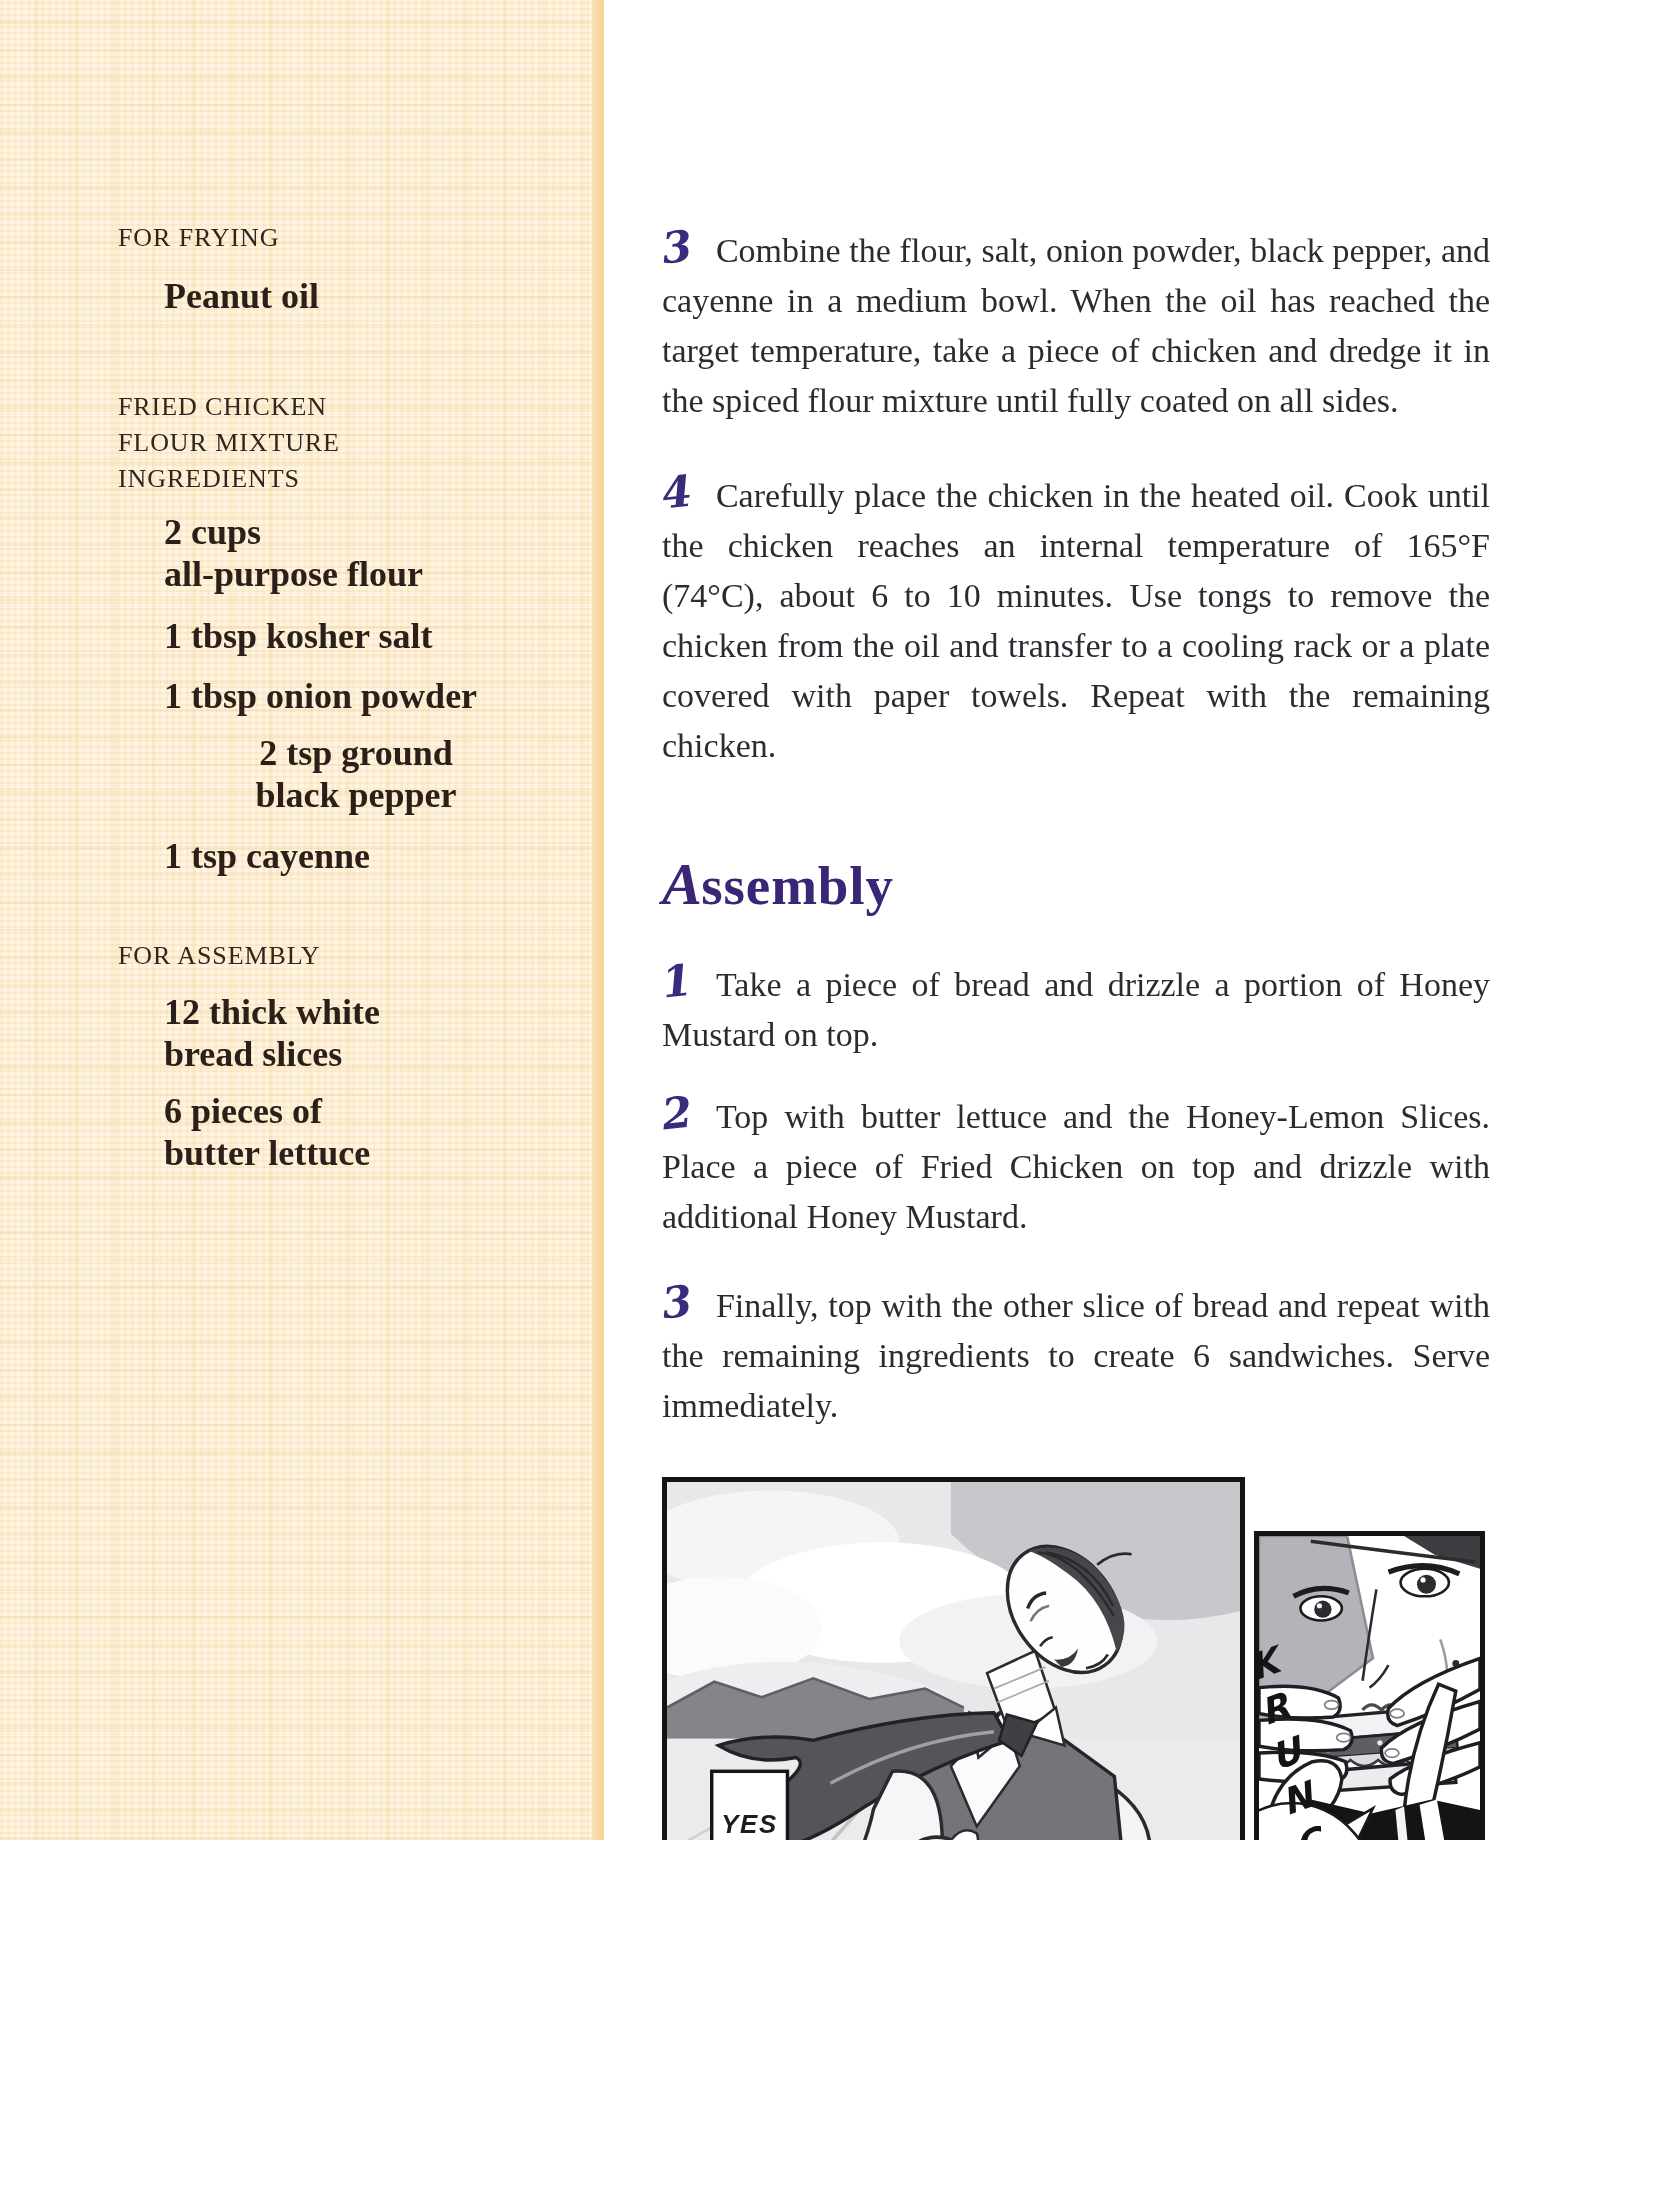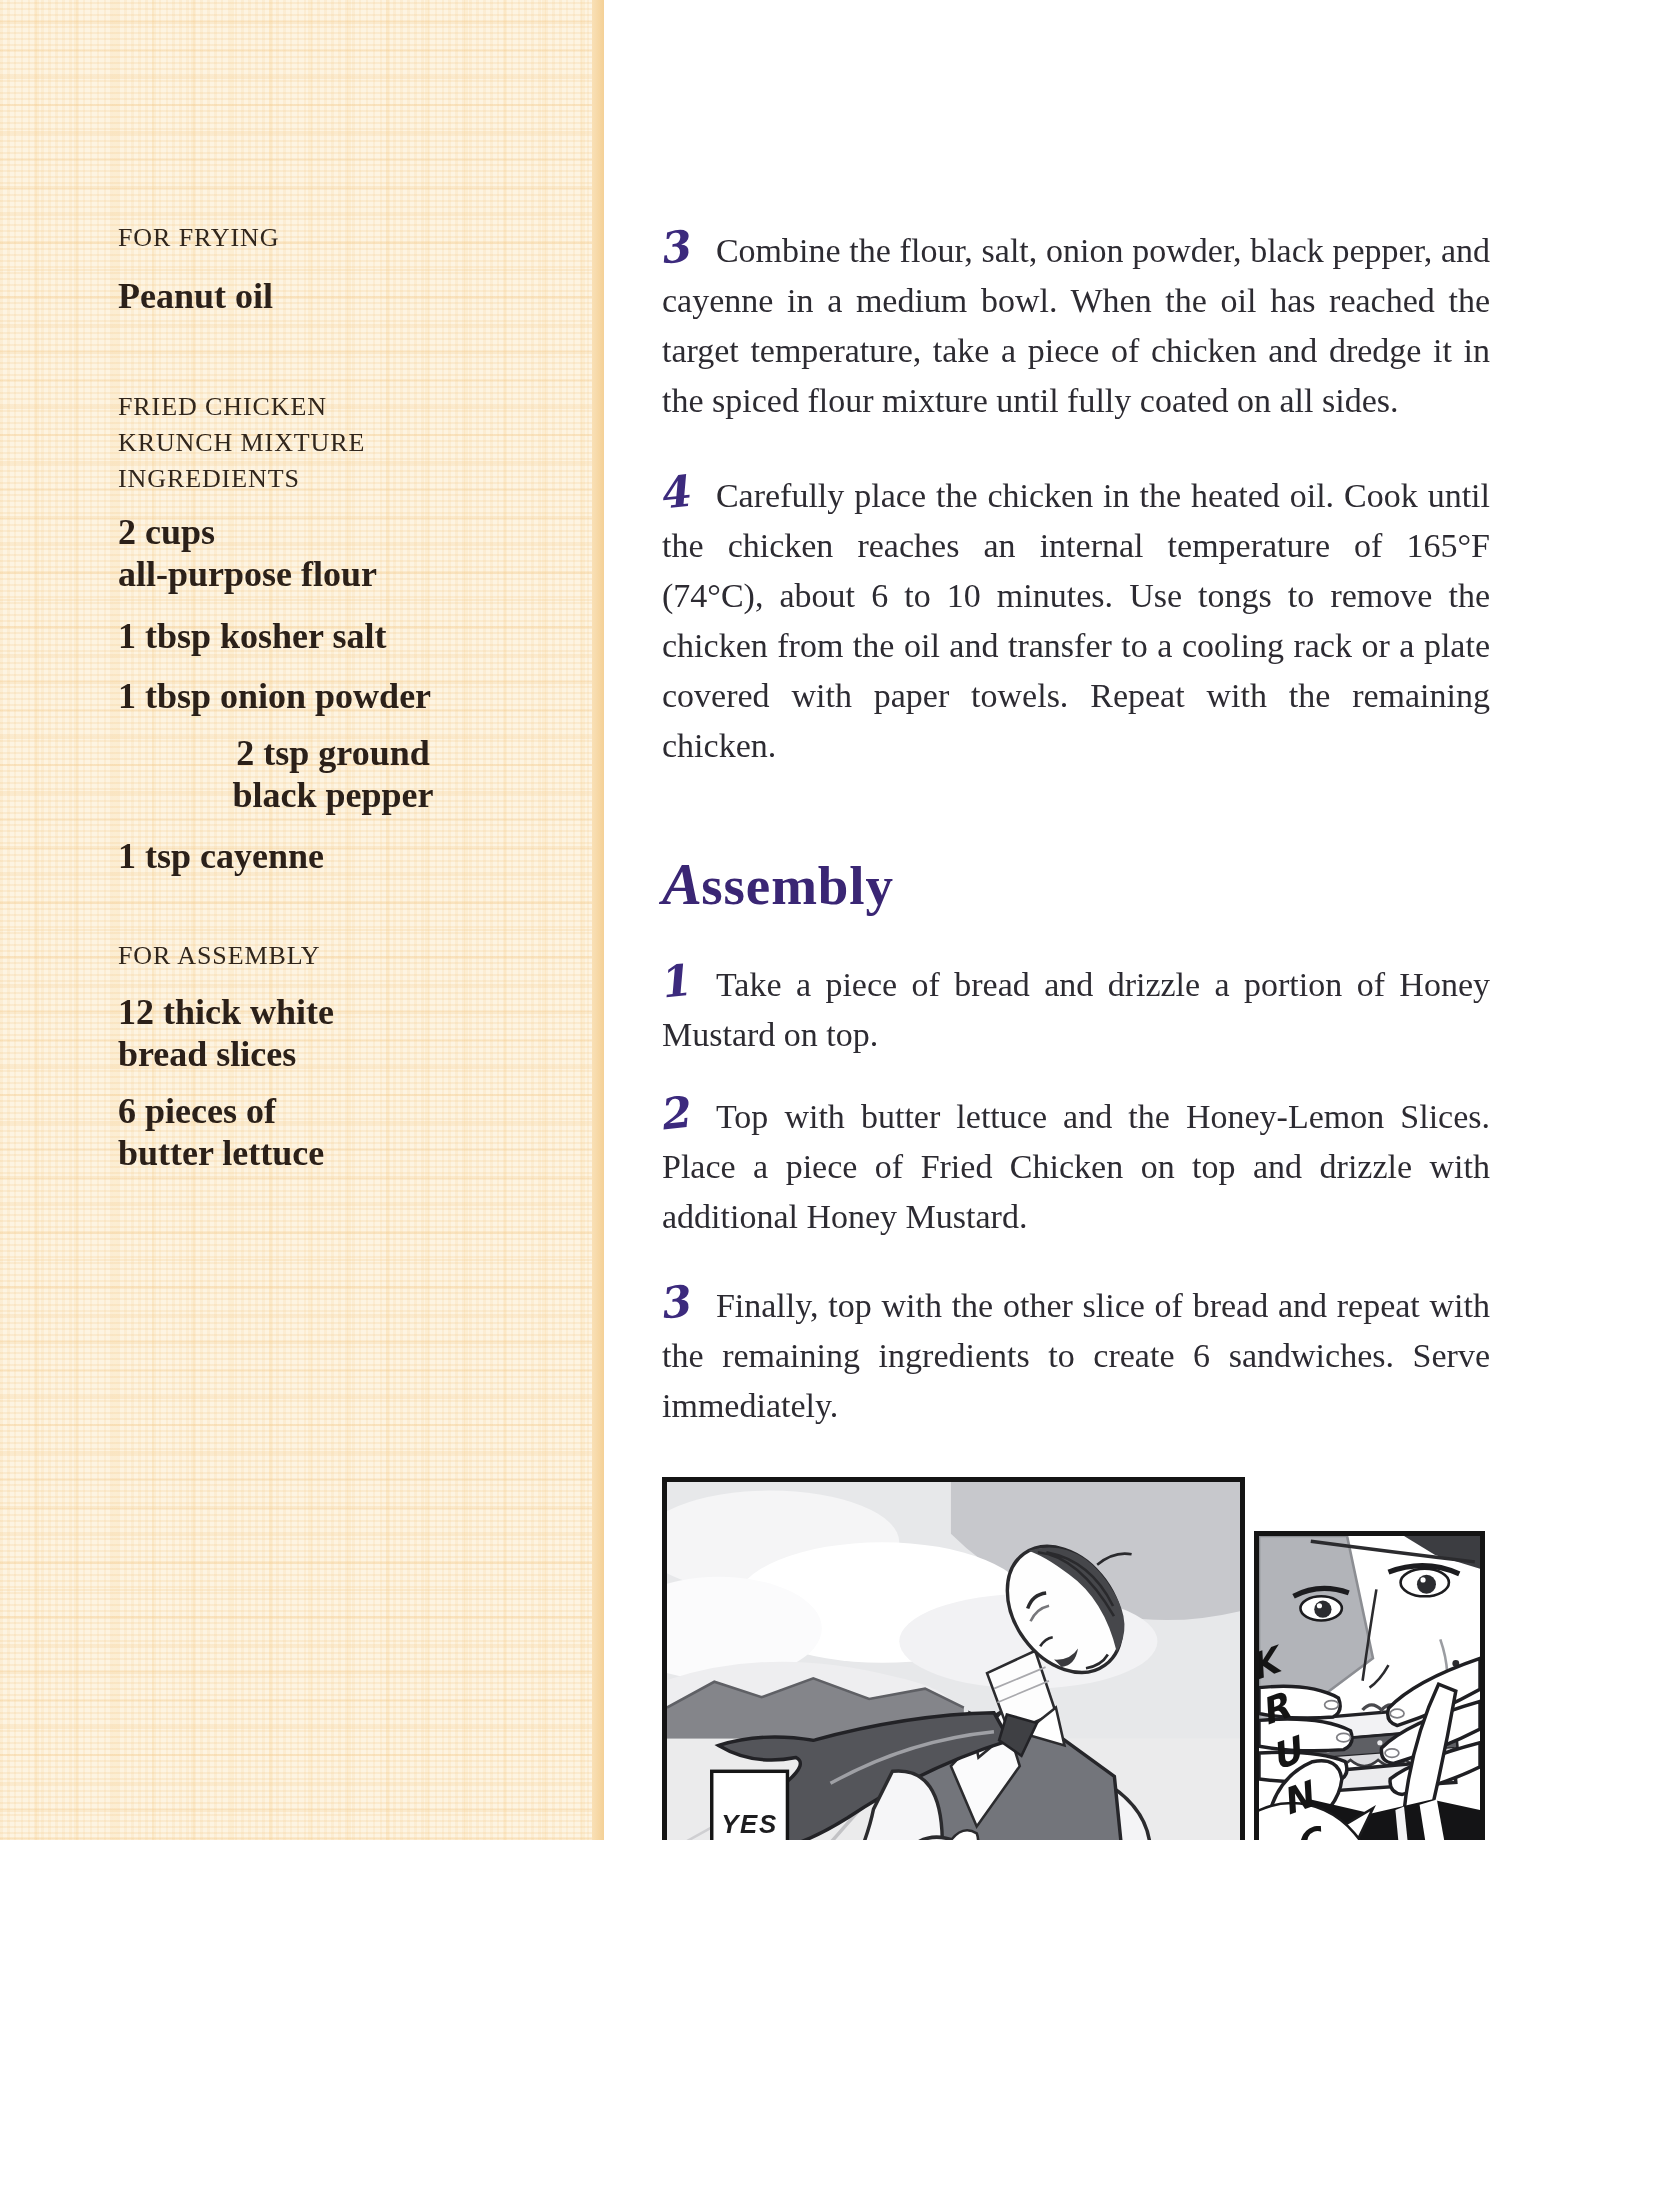--- a/index.html
+++ b/index.html
@@ -25,21 +25,21 @@
     background:linear-gradient(90deg,#f9e0b6,#f4d096);
   }
   .sidebar-inner { position:absolute; left:118px; top:0; width:430px; }
 
   .sb-heading {
     font-size:26px; line-height:36px; letter-spacing:0.9px;
     color:#31261c; white-space:pre-line; font-weight:400;
   }
   .sb-item {
     font-size:36px; line-height:42px; font-weight:700;
-    color:#2b2019; white-space:pre-line;
+    color:#2b2019; white-space:pre-line;margin-left:46px;
   }
   .mt-frying   { margin-top:220px; }
   .mt-peanut   { margin-top:19px; }
   .mt-flourhd  { margin-top:72px; }
   .mt-cups     { margin-top:13.8px; }
   .mt-salt     { margin-top:20px; }
   .mt-onion    { margin-top:18px; }
   .mt-pepper   { margin-top:15.5px;text-align:center; }
   .mt-cayenne  { margin-top:19px; }
   .mt-assembhd { margin-top:61px; }
@@ -108,21 +108,21 @@
 
 <div class="page">
 
   <aside class="sidebar">
     <div class="sidebar-inner">
 
       <div class="sb-heading mt-frying">FOR FRYING</div>
       <div class="sb-item mt-peanut">Peanut oil</div>
 
       <div class="sb-heading mt-flourhd">FRIED CHICKEN
-KRUNCH MIXTURE
+FLOUR MIXTURE
 INGREDIENTS</div>
       <div class="sb-item mt-cups">2 cups
 all-purpose flour</div>
       <div class="sb-item mt-salt">1 tbsp kosher salt</div>
       <div class="sb-item mt-onion">1 tbsp onion powder</div>
       <div class="sb-item mt-pepper">2 tsp ground
 black pepper</div>
       <div class="sb-item mt-cayenne">1 tsp cayenne</div>
 
       <div class="sb-heading mt-assembhd">FOR ASSEMBLY</div>

